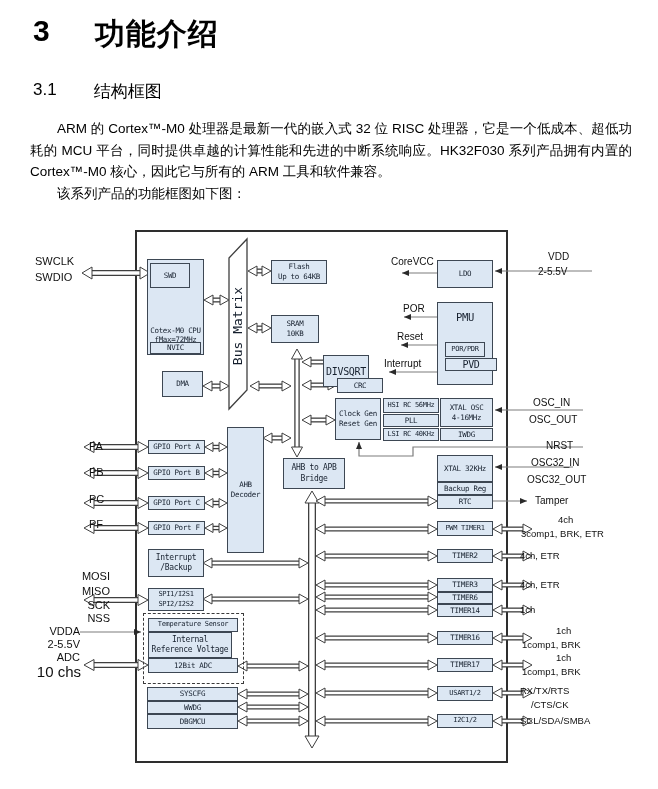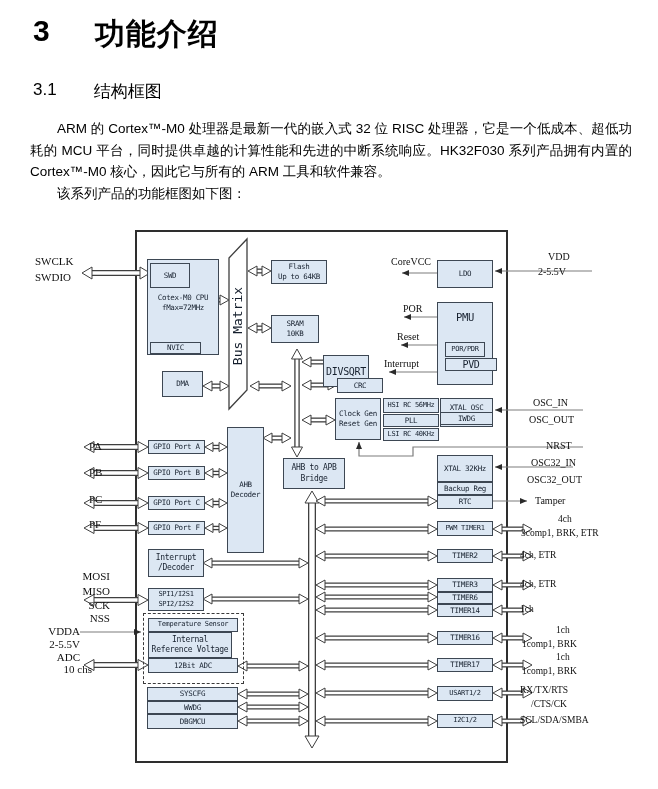--- a/index.html
+++ b/index.html
@@ -12,21 +12,21 @@
   .para{position:absolute;left:30px;top:118px;width:602px;font-size:13.5px;
         line-height:21.5px;text-align:justify;}
   .para p{margin:0;text-indent:2em;}
   .diagram-svg{position:absolute;left:0;top:0;width:658px;height:789px;}
   .box{position:absolute;box-sizing:border-box;background:#dce7f3;border:1px solid #3d4753;
        display:flex;flex-direction:column;align-items:center;justify-content:center;
        font-family:"DejaVu Sans Mono","Liberation Mono",monospace;font-size:7.5px;
        line-height:1.3;color:#16202e;text-align:center;letter-spacing:-0.3px;}
   .box span{display:block;white-space:nowrap;}
   .dashed{position:absolute;box-sizing:border-box;border:1px dashed #3a3a3a;background:transparent;}
-  .lbl{position:absolute;font-family:Liberation Serif, serif;
+  .lbl{position:absolute;font-family:Liberation Sans, sans-serif;
        font-size:10px;color:#101010;white-space:nowrap;line-height:1;}
   .lbl.sm{font-size:9.5px;}
   .lbl.rt{text-align:right;}
 </style>
 </head>
 <body>
 
 <div class="page">
 
   <div class="h1">
@@ -247,21 +247,21 @@
         <polygon points="495,467 502,464 502,470" fill="#2a2a2a" stroke="none" stroke-width="1"></polygon>
         <polyline points="493,501 527,501" fill="none" stroke="#7d7d7d" stroke-width="1.2"></polyline>
         <polygon points="527,501 520,504 520,498" fill="#2a2a2a" stroke="none" stroke-width="1"></polygon>
         <polyline points="80,632 141,632" fill="none" stroke="#7d7d7d" stroke-width="1.2"></polyline>
         <polygon points="141,632 134,635 134,629" fill="#2a2a2a" stroke="none" stroke-width="1"></polygon>
         <polyline points="583,447 413,447 413,456 359,456 359,442" fill="none" stroke="#7d7d7d" stroke-width="1.2"></polyline>
         <polygon points="359,442 362,449 356,449" fill="#2a2a2a" stroke="none" stroke-width="1"></polygon>
       </g>
   </svg>
 
-  <div class="box" style="left:147px;top:259px;width:72px;height:96px;padding-bottom:9px">
+  <div class="box" style="left:147px;top:259px;width:57px;height:96px;justify-content:flex-end;padding-bottom:9px">
     <span>Cotex-M0 CPU</span>
     <span>fMax=72MHz</span>
   </div>
   <div class="box" style="left:150px;top:263px;width:40px;height:25px">
       <span>SWD</span>
     </div>
   <div class="box" style="left:150px;top:342px;width:51px;height:12px">
       <span>NVIC</span>
     </div>
   <div class="box" style="left:162px;top:371px;width:41px;height:26px">
@@ -303,21 +303,21 @@
   <div class="box" style="left:383px;top:414px;width:56px;height:13px">
       <span>PLL</span>
     </div>
   <div class="box" style="left:383px;top:428px;width:56px;height:13px;font-size:7px">
       <span>LSI RC 40KHz</span>
     </div>
   <div class="box" style="left:440px;top:398px;width:53px;height:29px">
     <span>XTAL OSC</span>
     <span>4-16MHz</span>
   </div>
-  <div class="box" style="left:440px;top:412px;width:53px;height:13px">
+  <div class="box" style="left:440px;top:428px;width:53px;height:13px">
       <span>IWDG</span>
     </div>
   <div class="box" style="left:227px;top:427px;width:37px;height:126px">
     <span>AHB</span>
     <span>Decoder</span>
   </div>
   <div class="box" style="left:148px;top:440px;width:57px;height:14px">
       <span>GPIO Port A</span>
     </div>
   <div class="box" style="left:148px;top:466px;width:57px;height:14px">
@@ -364,21 +364,21 @@
       <span>TIMER17</span>
     </div>
   <div class="box" style="left:437px;top:686px;width:56px;height:15px;font-size:7px">
       <span>USART1/2</span>
     </div>
   <div class="box" style="left:437px;top:714px;width:56px;height:14px;font-size:7px">
       <span>I2C1/2</span>
     </div>
   <div class="box" style="left:148px;top:549px;width:56px;height:28px;font-size:8px">
     <span>Interrupt</span>
-    <span>/Decoder</span>
+    <span>/Backup</span>
   </div>
   <div class="box" style="left:148px;top:588px;width:56px;height:23px;font-size:7px">
     <span>SPI1/I2S1</span>
     <span>SPI2/I2S2</span>
   </div>
   <div class="dashed" style="left:143px;top:613px;width:101px;height:71px"></div>
   <div class="box" style="left:148px;top:618px;width:90px;height:14px;font-size:7px">
       <span>Temperature Sensor</span>
     </div>
   <div class="box" style="left:148px;top:632px;width:84px;height:26px;font-size:8px">
@@ -404,21 +404,21 @@
   <span class="lbl" style="left:89px;top:467px;font-size:11px">PB</span>
   <span class="lbl" style="left:89px;top:494px;font-size:11px">PC</span>
   <span class="lbl" style="left:89px;top:519px;font-size:11px">PF</span>
   <span class="lbl rt" style="left:40px;top:571px;width:70px;font-size:11px">MOSI</span>
   <span class="lbl rt" style="left:40px;top:586px;width:70px;font-size:11px">MISO</span>
   <span class="lbl rt" style="left:40px;top:600px;width:70px;font-size:11px">SCK</span>
   <span class="lbl rt" style="left:40px;top:613px;width:70px;font-size:11px">NSS</span>
   <span class="lbl rt" style="left:30px;top:626px;width:50px;font-size:11px">VDDA</span>
   <span class="lbl rt" style="left:22px;top:639px;width:58px;font-size:11px">2-5.5V</span>
   <span class="lbl rt" style="left:30px;top:652px;width:50px;font-size:11px">ADC</span>
-  <span class="lbl rt" style="left:34px;top:664px;width:58px;font-size:11px">10 chs</span>
+  <span class="lbl rt" style="left:23px;top:664px;width:58px;font-size:15px">10 chs</span>
 
   <span class="lbl" style="left:391px;top:257px">CoreVCC</span>
   <span class="lbl" style="left:403px;top:304px">POR</span>
   <span class="lbl" style="left:397px;top:332px">Reset</span>
   <span class="lbl" style="left:384px;top:359px">Interrupt</span>
 
   <span class="lbl" style="left:548px;top:252px">VDD</span>
   <span class="lbl" style="left:538px;top:267px">2-5.5V</span>
   <span class="lbl" style="left:533px;top:398px">OSC_IN</span>
   <span class="lbl" style="left:529px;top:415px">OSC_OUT</span>

